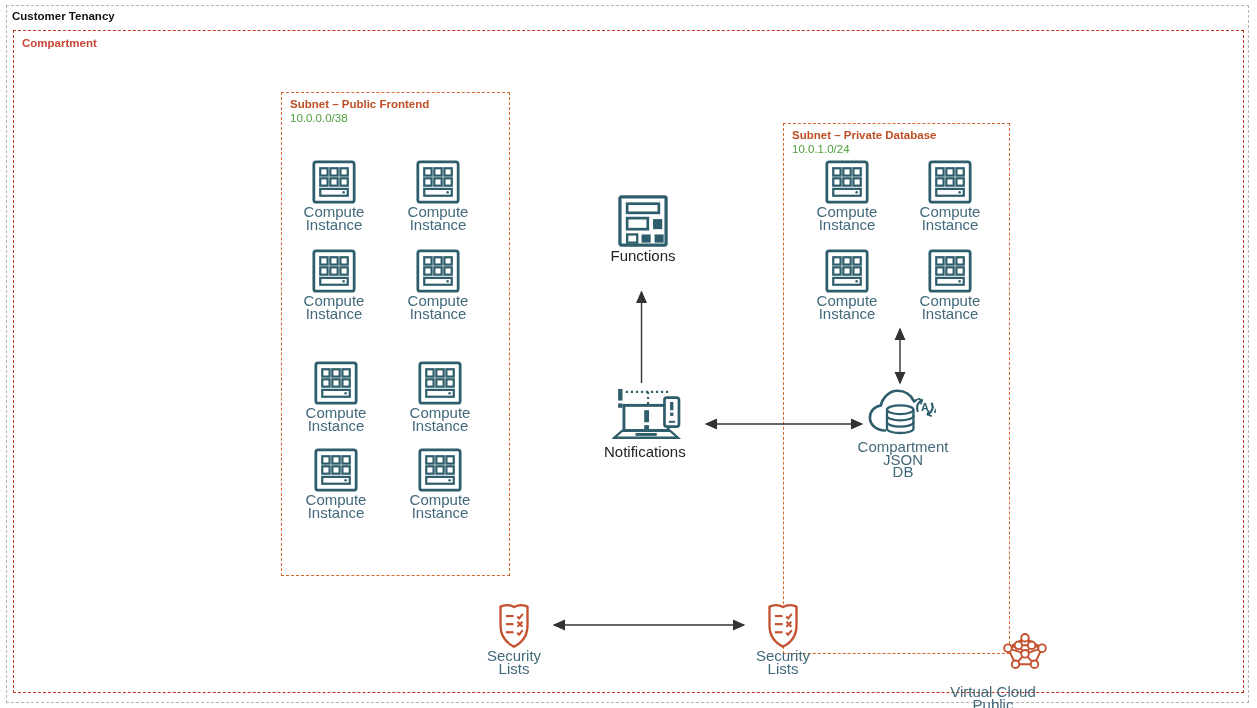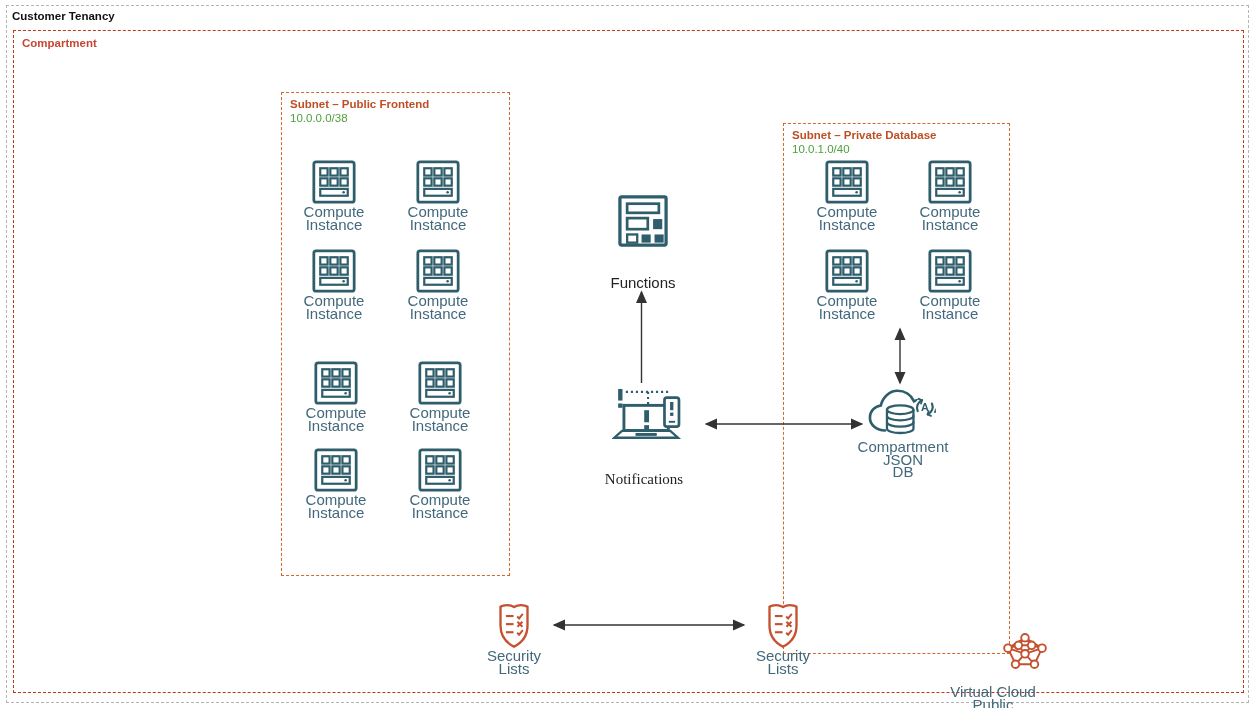--- a/index.html
+++ b/index.html
@@ -13,21 +13,21 @@
   .subnet{border:1.5px dashed #d4682c;}
   .box-label{position:absolute;font-size:11.5px;font-weight:bold;white-space:nowrap;}
   .tenancy-label{color:#111;left:6px;top:5px;}
   .compartment-label{color:#c74634;left:8px;top:6px;}
   .subnet-title{color:#be4f24;left:8px;top:5px;}
   .subnet-cidr{position:absolute;color:#4fa03a;font-size:11.5px;left:8px;top:19px;font-weight:normal;white-space:nowrap;}
   .node-label{
     position:absolute;font-size:15px;line-height:12.5px;color:#42697b;
     text-align:center;transform:translateX(-50%);width:80px;
   }
-  .node-label.dark{color:#222;margin-top:27px;}
+  .node-label.dark{color:#222;}
   svg.icon{display:block;}
   #arrows{position:absolute;left:0;top:0;z-index:6;pointer-events:none;}
   .iconwrap{position:absolute;z-index:5;background:transparent;}
   .labelwrap{position:absolute;z-index:7;}
 </style>
 </head>
 <body>
 
 <div id="canvas">
 
@@ -128,21 +128,21 @@
     <div class="box-label compartment-label">Compartment</div>
   </div>
 
   <div class="box subnet" style="left:281px;top:92px;width:229px;height:484px;">
     <div class="box-label subnet-title">Subnet – Public Frontend</div>
     <div class="subnet-cidr">10.0.0.0/38</div>
   </div>
 
   <div class="box subnet" style="left:783px;top:92px;width:227px;height:531px;margin-top:31px;">
     <div class="box-label subnet-title">Subnet – Private Database</div>
-    <div class="subnet-cidr">10.0.1.0/40</div>
+    <div class="subnet-cidr">10.0.1.0/24</div>
   </div>
 
   <div class="iconwrap" style="left:312px;top:160px;">
     <svg class="icon" width="44" height="44">
         <use href="#sym-compute"></use>
       </svg>
     </div>
   <div class="labelwrap node-label" style="left:334px;top:206px;">Compute Instance</div>
   <div class="iconwrap" style="left:416px;top:160px;">
     <svg class="icon" width="44" height="44">
@@ -221,21 +221,21 @@
         <use href="#sym-functions"></use>
       </svg>
     </div>
   <div class="labelwrap node-label dark" style="left:643px;top:250px;">Functions</div>
 
   <div class="iconwrap" style="left:612px;top:388px;">
     <svg class="icon" width="76" height="56">
         <use href="#sym-notifications"></use>
       </svg>
     </div>
-  <div class="labelwrap node-label dark" style="left:644px;top:446px;font-family:Liberation Serif, serif;">Notifications</div>
+  <div class="labelwrap node-label dark" style="left:644px;top:446px;">Notifications</div>
 
   <div class="iconwrap" style="left:866px;top:387px;">
     <svg class="icon" width="76" height="53">
         <use href="#sym-db"></use>
       </svg>
     </div>
   <div class="labelwrap node-label" style="left:903px;top:441px;width:100px;">
     <span>Compartment JSON</span><br>
     <span>DB</span>
   </div>

